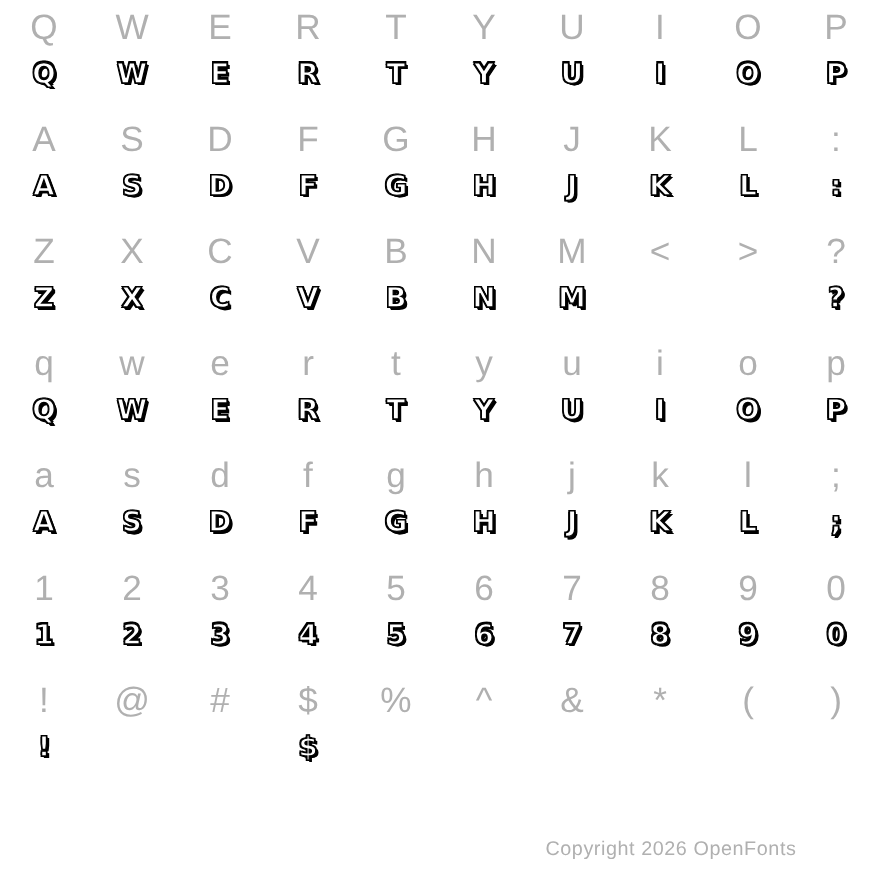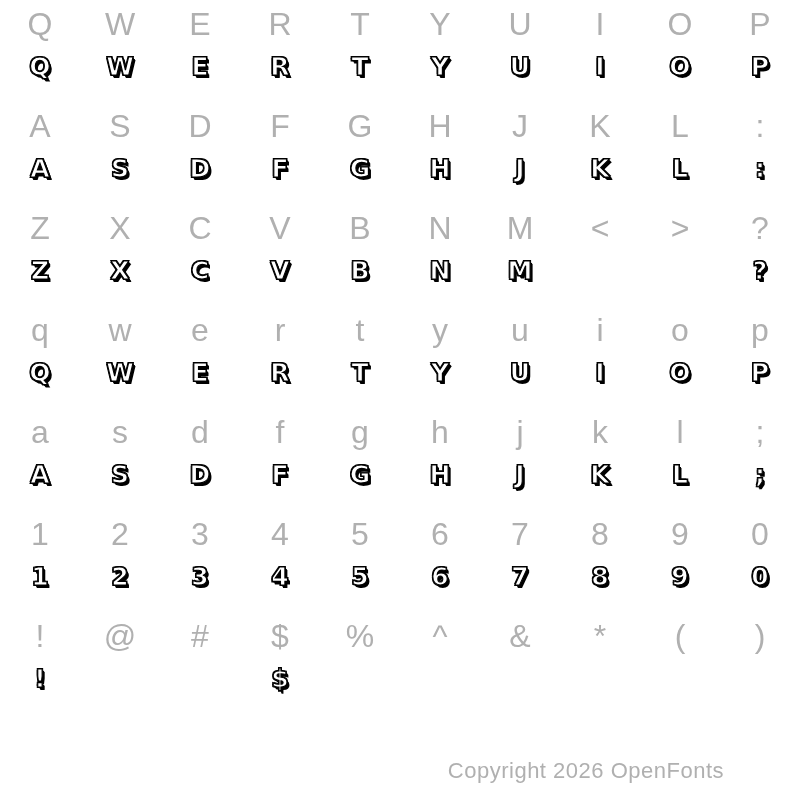--- a/index.html
+++ b/index.html
@@ -61,21 +61,21 @@
       2.5px 2.5px 0 var(--prev-outline, #000000),
       -1px -1px 0 var(--prev-outline, #000000),
       1px -1px 0 var(--prev-outline, #000000),
       -1px 1px 0 var(--prev-outline, #000000);
   }
   .copyright {
     position: absolute;
     top: 758px;
     right: 76px;
     font-family: "Liberation Sans", sans-serif;
-    font-size: 22px;
+    font-size: 18px;
     line-height: 26px;
     color: var(--footer-color, #b0b0b0);
     letter-spacing: 0.5px;
   }
 </style>
 </head>
 <body>
 
 <div class="specimen-grid">
     <div class="pair">

